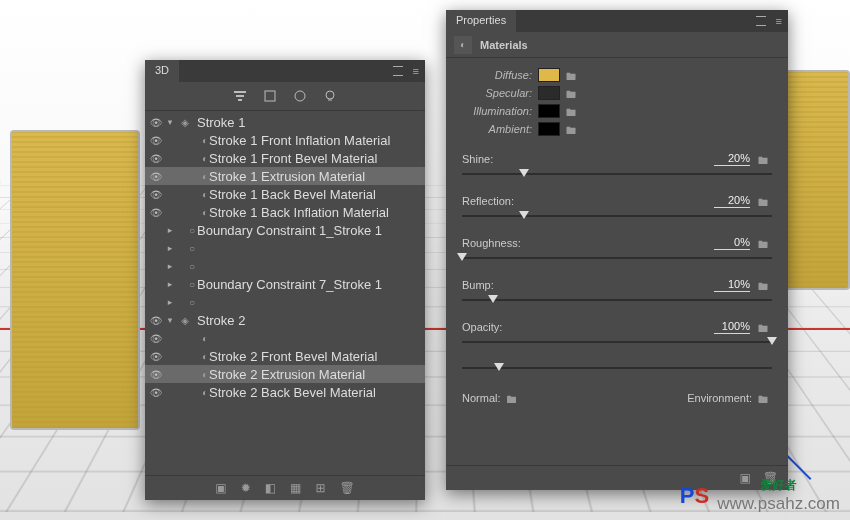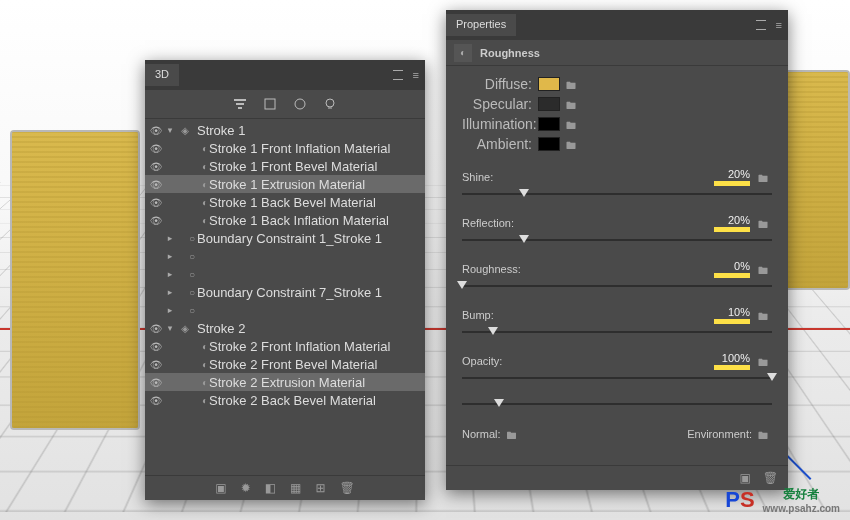--- a/index.html
+++ b/index.html
@@ -13,21 +13,21 @@
       repeating-linear-gradient(0deg, rgba(100,100,100,0.2) 0 1px, transparent 1px 22px);
     transform: perspective(600px) rotateX(60deg); transform-origin: 50% 0%; }
   .axis-red { position:absolute; left:0; right:0; bottom:190px; height:2px; background:#c8372e; }
   .axis-blue { position:absolute; right:40px; bottom:40px; width:140px; height:2px; background:#1c4fcc; transform:rotate(45deg); transform-origin:right bottom; }
   .axis-green { position:absolute; right:120px; bottom:80px; width:2px; height:200px; background:#2e8b2e; }
   .gold-letter { position:absolute; background:linear-gradient(#d9b94d,#c3a43b); border:2px solid #b8b8b8; border-radius:4px; }
   .gold-letter::after{content:'';position:absolute;inset:0;background:repeating-linear-gradient(0deg,rgba(180,150,50,0.3) 0 2px, transparent 2px 5px);}
   
   
   .panel { position: absolute; background: #4a4a4a; color: #ccc; font-size: 11px; box-shadow: 0 4px 16px rgba(0,0,0,0.5); }
-  .panel-tab-bar { background: #3a3a3a; display: flex; align-items: center; height: 30px; }
+  .panel-tab-bar { background: #3a3a3a; display: flex; align-items: center; height: 22px; }
   .panel-tab { background: #4a4a4a; padding: 4px 10px; height: 22px; font-size: 11px; color: #ddd; }
   .panel-tab-bar .spacer { flex: 1; }
   .collapse-ico { width:10px; height:10px; margin:0 4px; display:inline-block; border-top:1px solid #aaa; border-bottom:1px solid #aaa; }
   .menu-ico { padding:0 6px; color:#aaa; }
   
   
   .panel-3d { left: 145px; top: 60px; width: 280px; height: 440px; display:flex; flex-direction:column; }
   .toolbar { display:flex; justify-content:center; gap:14px; padding:6px 0; border-bottom:1px solid #3a3a3a; }
   .toolbar .ico { width:16px; height:16px; color:#aaa; display:inline-flex; align-items:center; justify-content:center; }
   .tree { flex:1; overflow-y:auto; padding:2px 0; }
@@ -42,45 +42,45 @@
   .bottom-icons { display:flex; justify-content:center; gap:14px; padding:5px 0; border-top:1px solid #3a3a3a; }
   .bottom-icons .ico { color:#999; font-size:12px; }
   
   
   .panel-props { left: 446px; top: 10px; width: 342px; height: 480px; display:flex; flex-direction:column; }
   .subheader { display:flex; align-items:center; height:26px; padding:0 8px; gap:8px; border-bottom:1px solid #3a3a3a; }
   .subheader .mat-ico { width:18px; height:18px; background:#555; display:flex; align-items:center; justify-content:center; color:#aaa; font-size:10px; }
   .subheader .title { font-weight:bold; }
   .prop-body { padding:10px 16px; flex:1; overflow-y:auto; }
   .color-rows { display:grid; grid-template-columns: 70px 22px 18px; gap:4px 6px; align-items:center; margin-bottom:16px; position:relative; }
-  .color-rows .lbl { text-align:right; color:#bbb; font-size:14px; }
+  .color-rows .lbl { text-align:right; color:#bbb; font-size:11px;font-style:italic; }
   .swatch { width:22px; height:14px; border:1px solid #222; }
   .folder-ico { width:14px; height:12px; display:inline-block; color:#999; font-size:10px; }
   
   .slider-group { margin-bottom:14px; }
   .slider-head { display:flex; justify-content:space-between; align-items:center; margin-bottom:2px; }
   .slider-head .lbl { color:#ccc; font-size:11px; }
   .slider-head .val-wrap { display:flex; align-items:center; gap:8px; }
-  .slider-head .val { color:#eee; font-size:11px; border-bottom:5px solid #fde047; min-width:36px; text-align:right; padding-bottom:1px;}
+  .slider-head .val { color:#eee; font-size:11px; border-bottom:1px solid #fde047; min-width:36px; text-align:right; padding-bottom:1px;}
   .slider-track { position:relative; height:12px; }
   .slider-track::before { content:''; position:absolute; left:0; right:0; top:5px; height:2px; background:#2e2e2e; }
   .slider-thumb { position:absolute; top:1px; width:0; height:0; border-left:5px solid transparent; border-right:5px solid transparent; border-top:8px solid #ddd; transform:translateX(-5px); }
   
   .bottom-row { display:flex; justify-content:space-between; padding:4px 0 8px; }
   .bottom-row .grp { display:flex; align-items:center; gap:6px; font-size:11px; color:#ccc; }
   .panel-footer { display:flex; justify-content:flex-end; gap:12px; padding:5px 10px; border-top:1px solid #3a3a3a; }
   .panel-footer .ico { color:#999; font-size:12px; }
   
   
   .watermark { position:absolute; right:10px; bottom:6px; font-size:12px; color:#555; display:flex; align-items:center; gap:8px;}
   .watermark .logo { font-family: "Arial Black", sans-serif; }
   .watermark .logo .p { color:#1646d6; font-size:22px; font-weight:900; }
   .watermark .logo .s { color:#c72f25; font-size:22px; font-weight:900; }
   .watermark .cn { font-size:12px; color:#15803d; font-weight:bold;text-align:center; }
-  .watermark .url { font-size:10px; color:#777;font-weight:bold; }
+  .watermark .url { font-size:17px; color:#777; }
   
   
   svg { display:block; }
 </style>
 </head>
 <body>
 
 <div class="bg-scene">
   <div class="grid-floor"></div>
   <div class="axis-red"></div>
@@ -189,21 +189,20 @@
       <div class="tree-row">
         <span class="vis">👁</span>
         <span class="arrow">▾</span>
         <span class="type-ico indent-0">◈</span>
         <span class="label">Stroke 2</span>
       </div>
       <div class="tree-row">
         <span class="vis">👁</span>
         <span class="arrow"></span>
         <span class="type-ico indent-2">◐</span>
-        <span class="label">Stroke 2 Front Inflation Material</span>
       </div>
       <div class="tree-row">
         <span class="vis">👁</span>
         <span class="arrow"></span>
         <span class="type-ico indent-2">◐</span>
         <span class="label">Stroke 2 Front Bevel Material</span>
       </div>
       <div class="tree-row selected">
         <span class="vis">👁</span>
         <span class="arrow"></span>
@@ -229,21 +228,21 @@
 
 <div class="panel panel-props">
   <div class="panel-tab-bar">
     <div class="panel-tab">Properties</div>
     <div class="spacer"></div>
     <span class="collapse-ico"></span>
     <span class="menu-ico">≡</span>
   </div>
   <div class="subheader">
     <span class="mat-ico">◐</span>
-    <span class="title">Roughness</span>
+    <span class="title">Materials</span>
   </div>
   <div class="prop-body">
     <div style="position:relative; display:flex;">
       <div class="color-rows" id="color-rows">
           <div class="lbl">Diffuse:</div>
     <div class="swatch" style="background:#e0b84a"></div>
     <span class="folder-ico">🖿</span>
           <div class="lbl">Specular:</div>
     <div class="swatch" style="background:#2b2b2b"></div>
     <span class="folder-ico">🖿</span>

